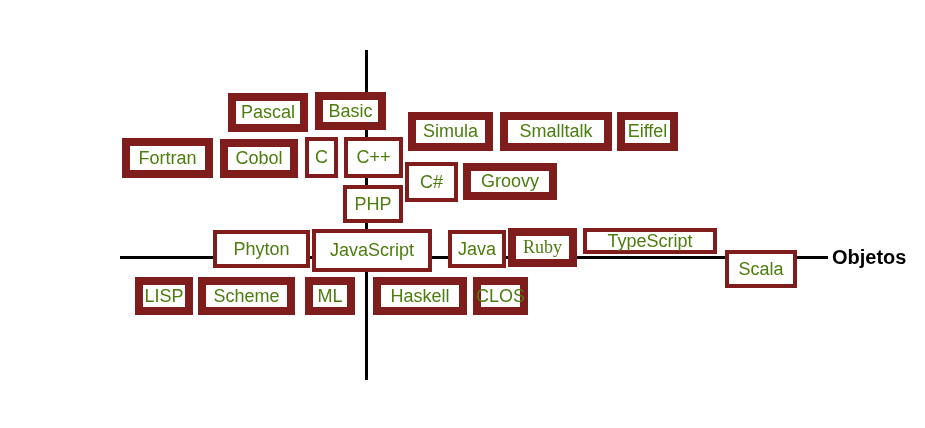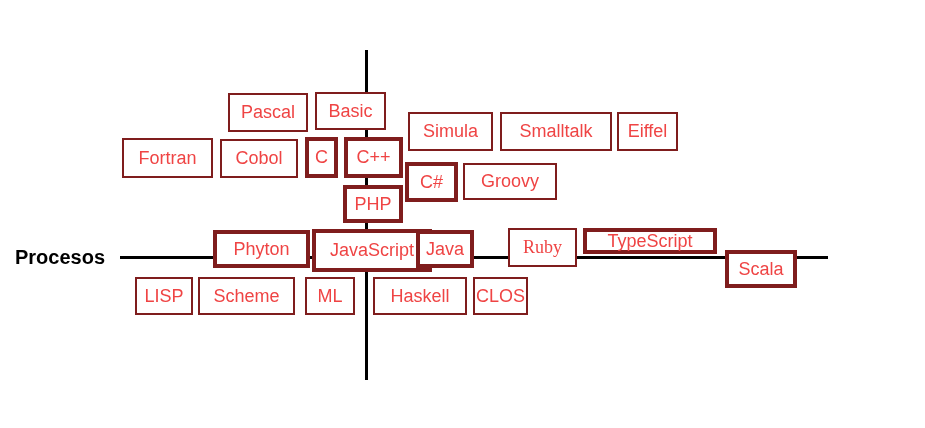--- a/index.html
+++ b/index.html
@@ -29,26 +29,26 @@
   #horizontal-axis-line {
     left: 120px;
     top: 256px;
     width: 708px;
     height: 3px;
   }
   .box {
     position: absolute;
     box-sizing: border-box;
     background: #ffffff;
-    border: 2px solid #7f1d1d;
+    border: 8px solid #7f1d1d;
     display: flex;
     align-items: center;
     justify-content: center;
     font-size: 18px;
-    color: #ef4444;
+    color: #4d7c0f;
     white-space: nowrap;
     z-index: 2;
   }
   .box.thick {
     border-width: 4px;
   }
   .axis-label {
     position: absolute;
     font-weight: bold;
     font-size: 20px;
@@ -67,39 +67,39 @@
 </head>
 <body>
 
 <div class="stage">
 
   <div id="vertical-axis-line" class="line"></div>
   <div id="horizontal-axis-line" class="line"></div>
 
 
 
-  <div id="label-procesos" class="axis-label">Procesos</div>
 
+  <div id="label-objetos" class="axis-label">Objetos</div>
 
   <div>
       <div class="box" style="left: 228px; top: 93px; width: 80px; height: 39px;">Pascal</div>
       <div class="box" style="left: 315px; top: 92px; width: 71px; height: 38px;">Basic</div>
       <div class="box" style="left: 122px; top: 138px; width: 91px; height: 40px;">Fortran</div>
       <div class="box" style="left: 220px; top: 139px; width: 78px; height: 39px;">Cobol</div>
       <div class="box thick" style="left: 305px; top: 137px; width: 33px; height: 41px;">C</div>
       <div class="box thick" style="left: 344px; top: 137px; width: 59px; height: 41px;">C++</div>
       <div class="box" style="left: 408px; top: 112px; width: 85px; height: 39px;">Simula</div>
       <div class="box" style="left: 500px; top: 112px; width: 112px; height: 39px;">Smalltalk</div>
       <div class="box" style="left: 617px; top: 112px; width: 61px; height: 39px;">Eiffel</div>
       <div class="box thick" style="left: 405px; top: 162px; width: 53px; height: 40px;">C#</div>
       <div class="box" style="left: 463px; top: 163px; width: 94px; height: 37px;">Groovy</div>
       <div class="box thick" style="left: 343px; top: 185px; width: 60px; height: 38px;">PHP</div>
       <div class="box thick" style="left: 213px; top: 230px; width: 97px; height: 38px;">Phyton</div>
       <div class="box thick" style="left: 312px; top: 229px; width: 120px; height: 43px;">JavaScript</div>
-      <div class="box thick" style="left: 416px; top: 230px; width: 58px; height: 38px;">Java</div>
+      <div class="box thick" style="left: 448px; top: 230px; width: 58px; height: 38px;">Java</div>
       <div class="box" style="left: 508px; top: 228px; width: 69px; height: 39px; font-family: Liberation Serif, serif;">Ruby</div>
       <div class="box thick" style="left: 583px; top: 228px; width: 134px; height: 26px;">TypeScript</div>
       <div class="box thick" style="left: 725px; top: 250px; width: 72px; height: 38px;">Scala</div>
       <div class="box" style="left: 135px; top: 277px; width: 58px; height: 38px;">LISP</div>
       <div class="box" style="left: 198px; top: 277px; width: 97px; height: 38px;">Scheme</div>
       <div class="box" style="left: 305px; top: 277px; width: 50px; height: 38px;">ML</div>
       <div class="box" style="left: 373px; top: 277px; width: 94px; height: 38px;">Haskell</div>
       <div class="box" style="left: 473px; top: 277px; width: 55px; height: 38px;">CLOS</div>
     </div>
 

